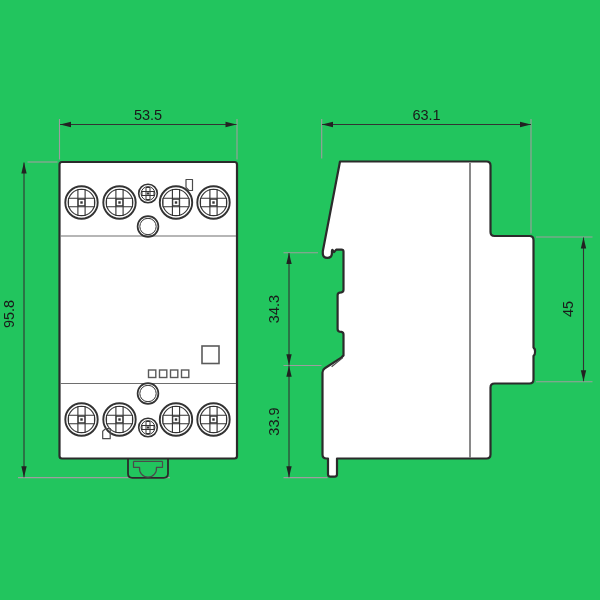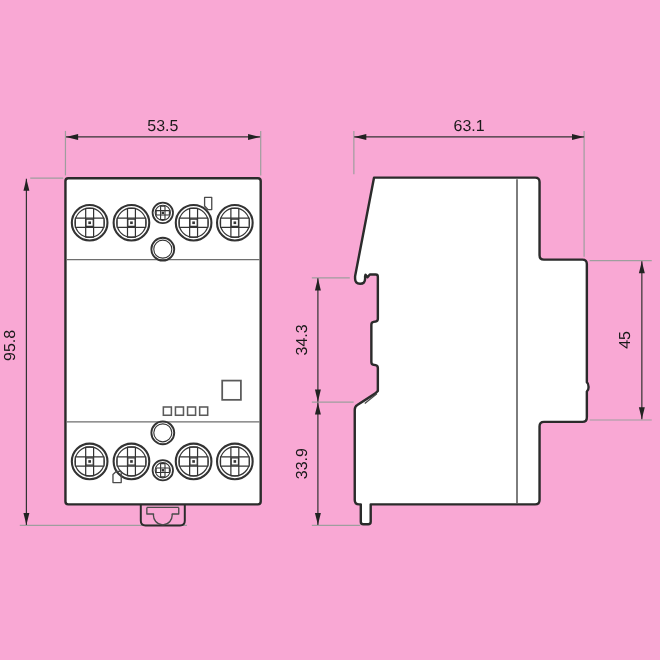--- a/index.html
+++ b/index.html
@@ -1,16 +1,16 @@
 <!DOCTYPE html>
 <html><head>
 <meta charset="utf-8">
 <style>
   html,body{margin:0;padding:0;background:#ffffff;}
-  .canvas{width:600px;height:600px;background:#f9a8d4;position:relative;overflow:hidden;}
+  .canvas{width:600px;height:600px;background:#22c55e;position:relative;overflow:hidden;}
   svg{display:block;}
   text.dim{
     font-family:"Liberation Sans","DejaVu Sans",sans-serif;
     font-size:14.5px;
     fill:#1a1a1a;
   }
 </style>
 </head>
 <body>
 

